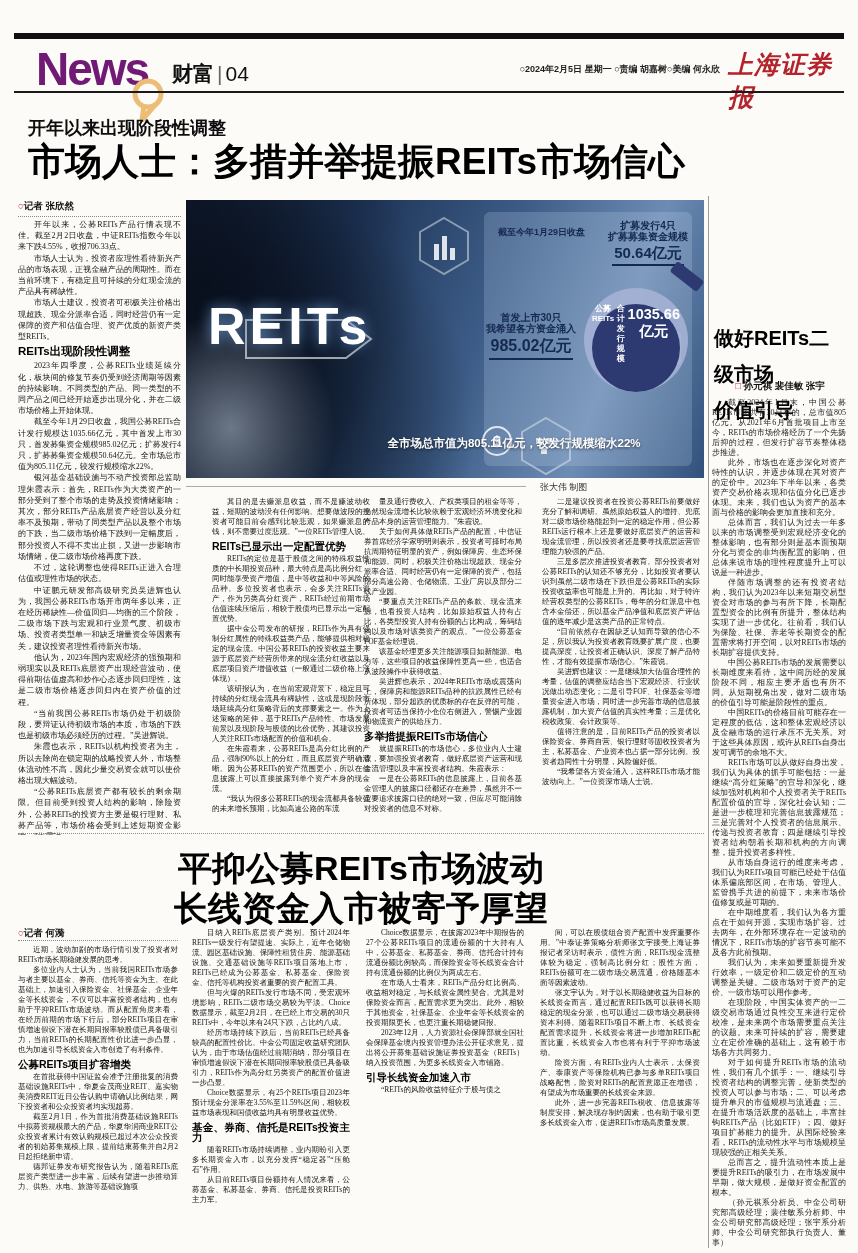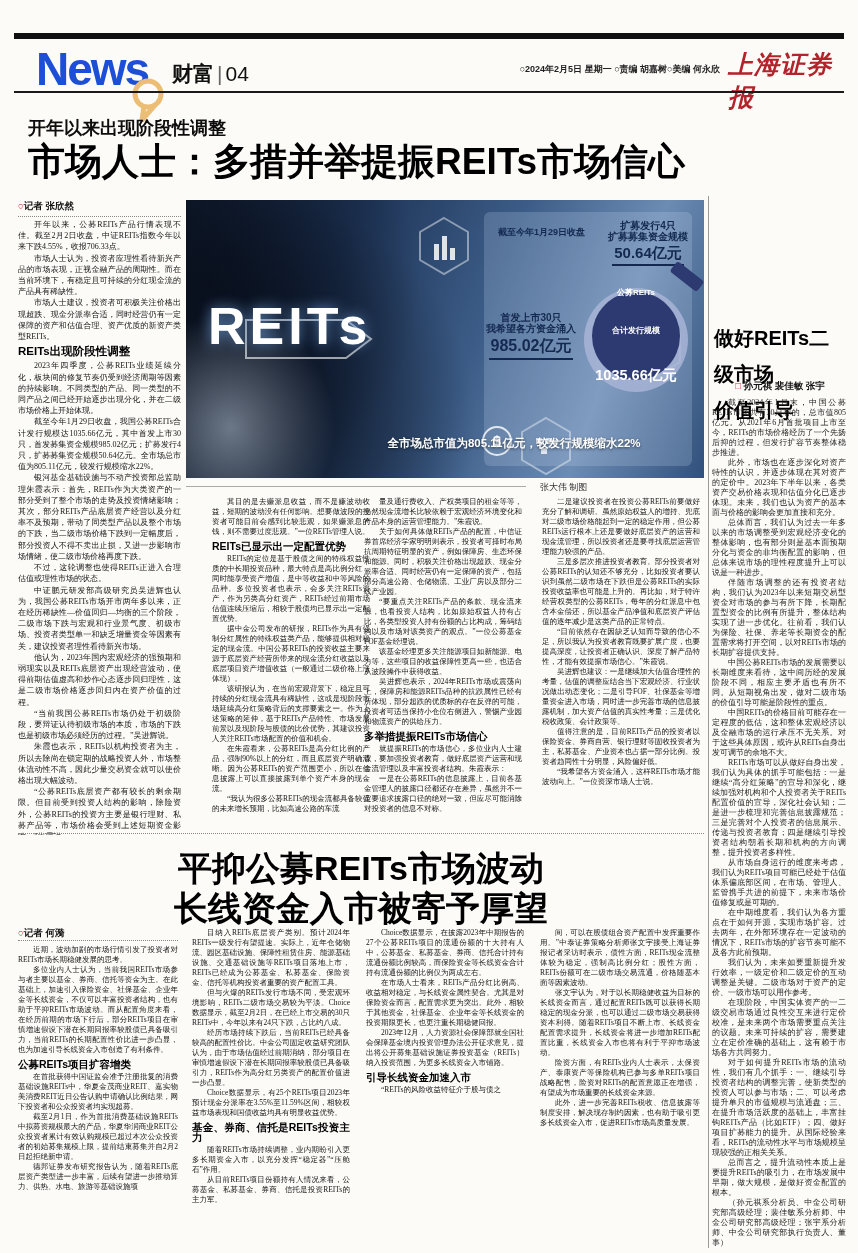--- a/index.html
+++ b/index.html
@@ -1,20 +1,20 @@
 <!DOCTYPE html>
 <html><head>
 <meta charset="utf-8">
 <style>
   html,body{margin:0;padding:0;}
   body{width:858px;height:1253px;position:relative;background:#fcfbf8;font-family:"Liberation Serif",serif;color:#151515;overflow:hidden;}
   .abs{position:absolute;}
   
   .topbar{left:14px;top:33px;width:830px;height:6px;background:#101010;}
-  .news-logo{left:36px;top:42px;font-family:"Liberation Sans",sans-serif;font-weight:800;font-size:46px;letter-spacing:-2px;color:#1d4ed8;}
+  .news-logo{left:36px;top:42px;font-family:"Liberation Sans",sans-serif;font-weight:800;font-size:46px;letter-spacing:-2px;color:#701a75;}
   .bubble{left:128px;top:78px;}
   .section-wrap{left:172px;top:60px;font-family:"Liberation Sans",sans-serif;font-size:21px;color:#111;}
   .section-wrap b{font-weight:800;}
   .section-div{color:#666;font-weight:300;padding:0 3px;}
   .date-line{left:470px;top:63px;width:250px;text-align:right;font-size:9px;color:#222;font-family:"Liberation Sans",sans-serif;font-weight:700;}
   .masthead{left:728px;top:48px;width:118px;font-size:25px;font-weight:900;color:#b3232b;font-family:"DejaVu Serif",serif;letter-spacing:1px;font-style:italic;}
   .head-rule{left:14px;top:91px;width:830px;height:2px;background:#1a1a1a;}
   
   .kicker{left:28px;top:116px;font-family:"Liberation Sans",sans-serif;font-size:18px;font-weight:600;color:#0d0d0d;}
   .headline1{left:28px;top:137px;width:700px;font-family:"Liberation Sans",sans-serif;font-size:37px;font-weight:900;color:#000;letter-spacing:0px;}
@@ -37,21 +37,21 @@
   .ph-blob1{left:0;top:110px;width:150px;height:168px;background:radial-gradient(ellipse at 30% 70%,rgba(190,205,225,.55),rgba(190,205,225,0) 70%);}
   .reits-big{left:22px;top:96px;font-family:"Liberation Sans",sans-serif;font-weight:800;font-size:52px;color:#fff;letter-spacing:4px;text-shadow:0 0 14px rgba(120,170,230,.8);}
   .info-panel{left:298px;top:12px;width:208px;height:254px;background:rgba(195,212,236,.22);border-radius:6px;}
   .info-date{left:312px;top:26px;font-size:9px;font-weight:800;color:#14294f;font-family:"Liberation Sans",sans-serif;}
   .blk{font-family:"Liberation Sans",sans-serif;color:#14294f;text-align:center;}
   .blk .l{font-size:10px;font-weight:800;line-height:11px;}
   .blk .v{font-size:15px;font-weight:800;border-bottom:2px solid #14294f;display:inline-block;padding:1px 2px;margin-top:1px;}
   .ipo-blk{left:292px;top:112px;width:106px;}
   .exp-blk{left:416px;top:20px;width:92px;}
   .circle-ring{left:398px;top:88px;width:104px;height:104px;border-radius:50%;background:rgba(168,180,214,.85);}
-  .circle{left:406px;top:92px;width:88px;height:88px;border-radius:50%;background:#2c3a71;color:#fff;font-family:"Liberation Sans",sans-serif;text-align:center;display:flex;flex-direction:column;justify-content:center;gap:28px;}
+  .circle{left:406px;top:104px;width:88px;height:88px;border-radius:50%;background:#2c3a71;color:#fff;font-family:"Liberation Sans",sans-serif;text-align:center;display:flex;flex-direction:row;justify-content:center;}
   .circle .cl{font-size:8px;font-weight:700;line-height:10px;}
   .circle .cv{font-size:14.5px;font-weight:700;margin-top:2px;}
   .mag-handle{left:484px;top:70px;width:34px;height:13px;background:#2c3a71;transform:rotate(38deg);border-radius:3px;}
   .marketline{left:150px;top:236px;width:356px;text-align:center;color:#fff;font-family:"Liberation Sans",sans-serif;font-weight:800;font-size:11.5px;text-shadow:0 1px 3px rgba(0,0,0,.6);}
   .dollar{left:296px;top:226px;width:26px;height:26px;border:2px solid rgba(255,255,255,.8);border-radius:50%;color:#fff;font-family:"Liberation Sans",sans-serif;font-weight:800;font-size:15px;text-align:center;line-height:25px;}
   .photo-credit{left:540px;top:481px;width:164px;font-size:9px;color:#333;}
   .photo-rule{left:186px;top:486px;width:340px;height:1px;background:#aaa;}
   
   .art-sep{left:18px;top:833px;width:686px;}
   .headline2{left:18px;top:848px;width:686px;text-align:center;font-family:"Liberation Sans",sans-serif;font-weight:900;font-size:34px;line-height:40px;color:#000;}

